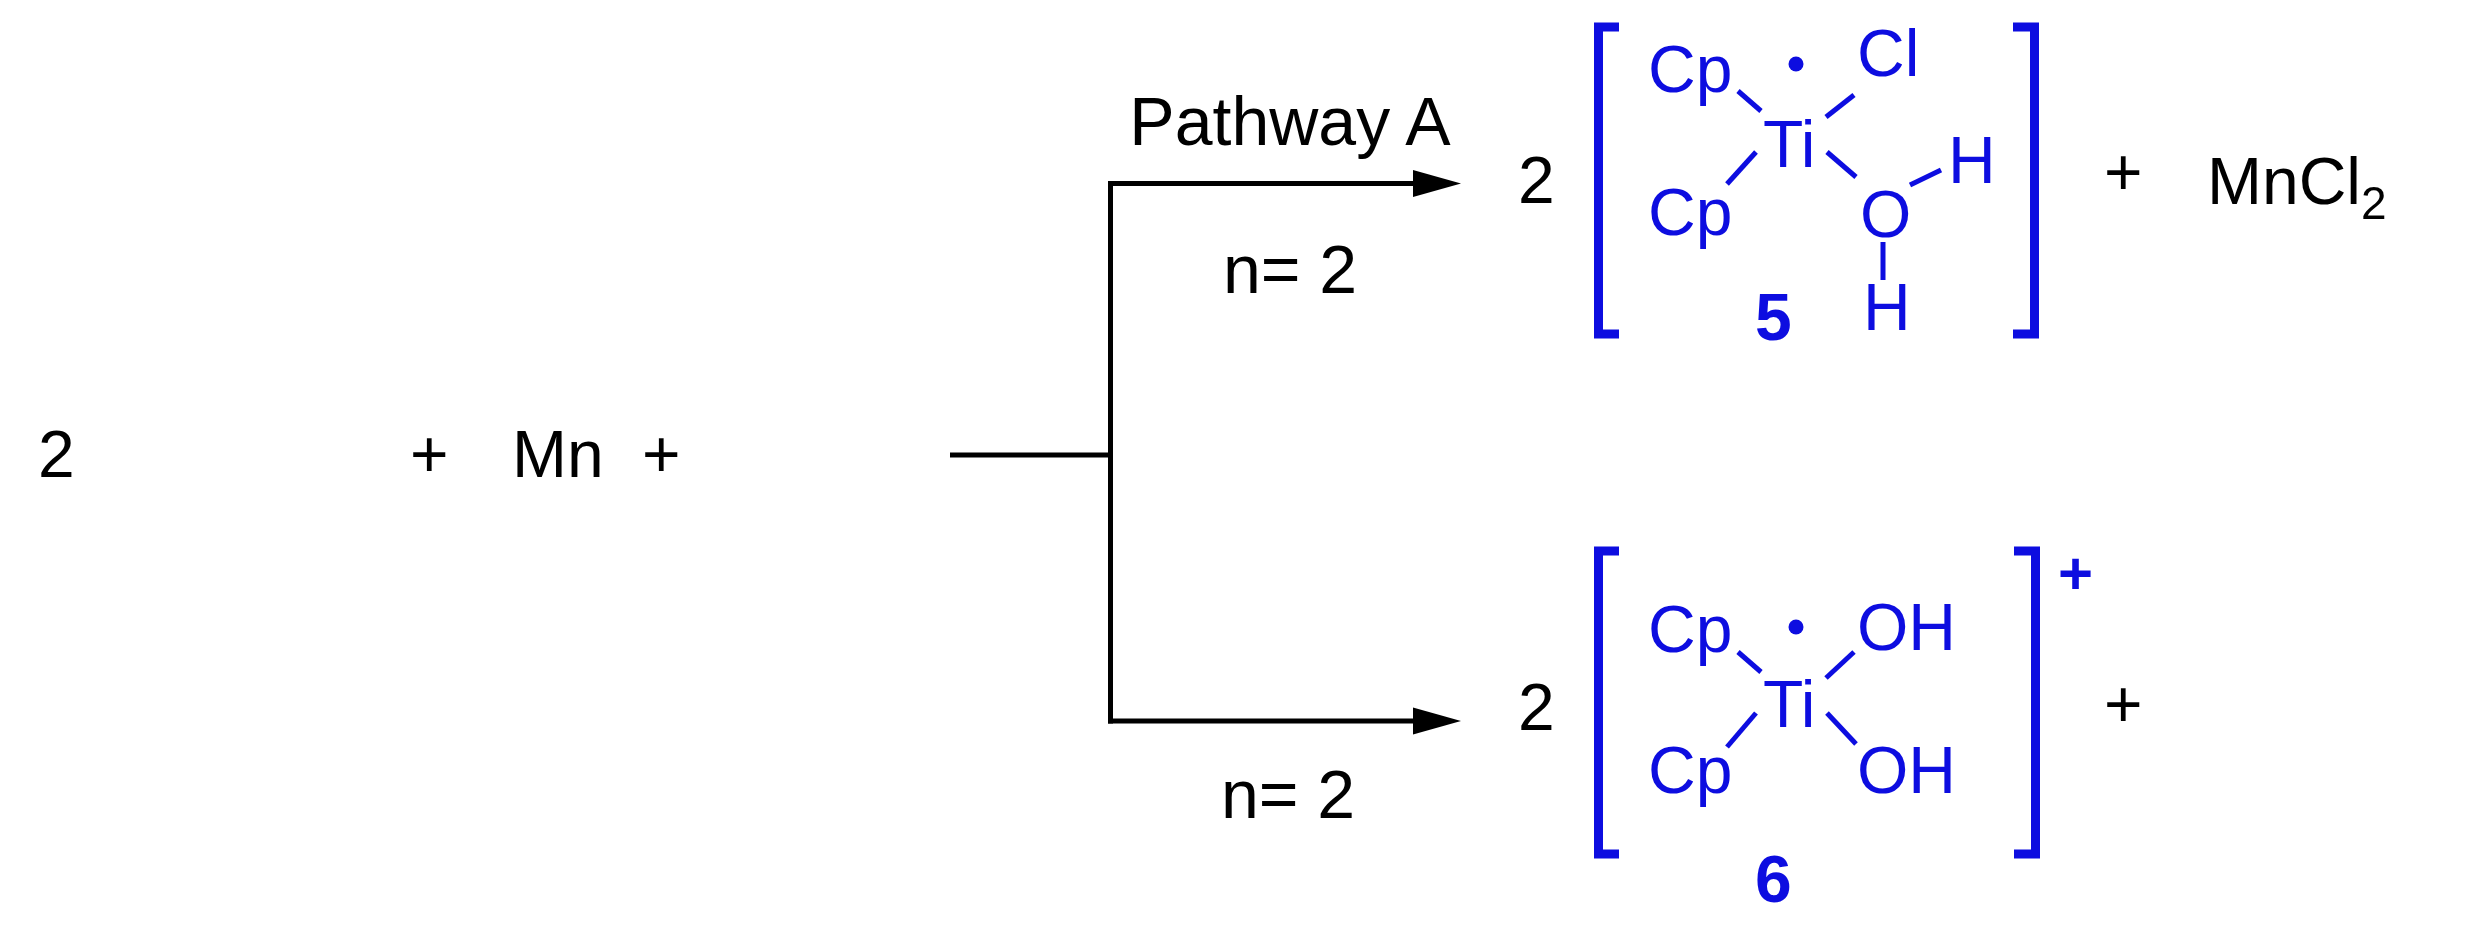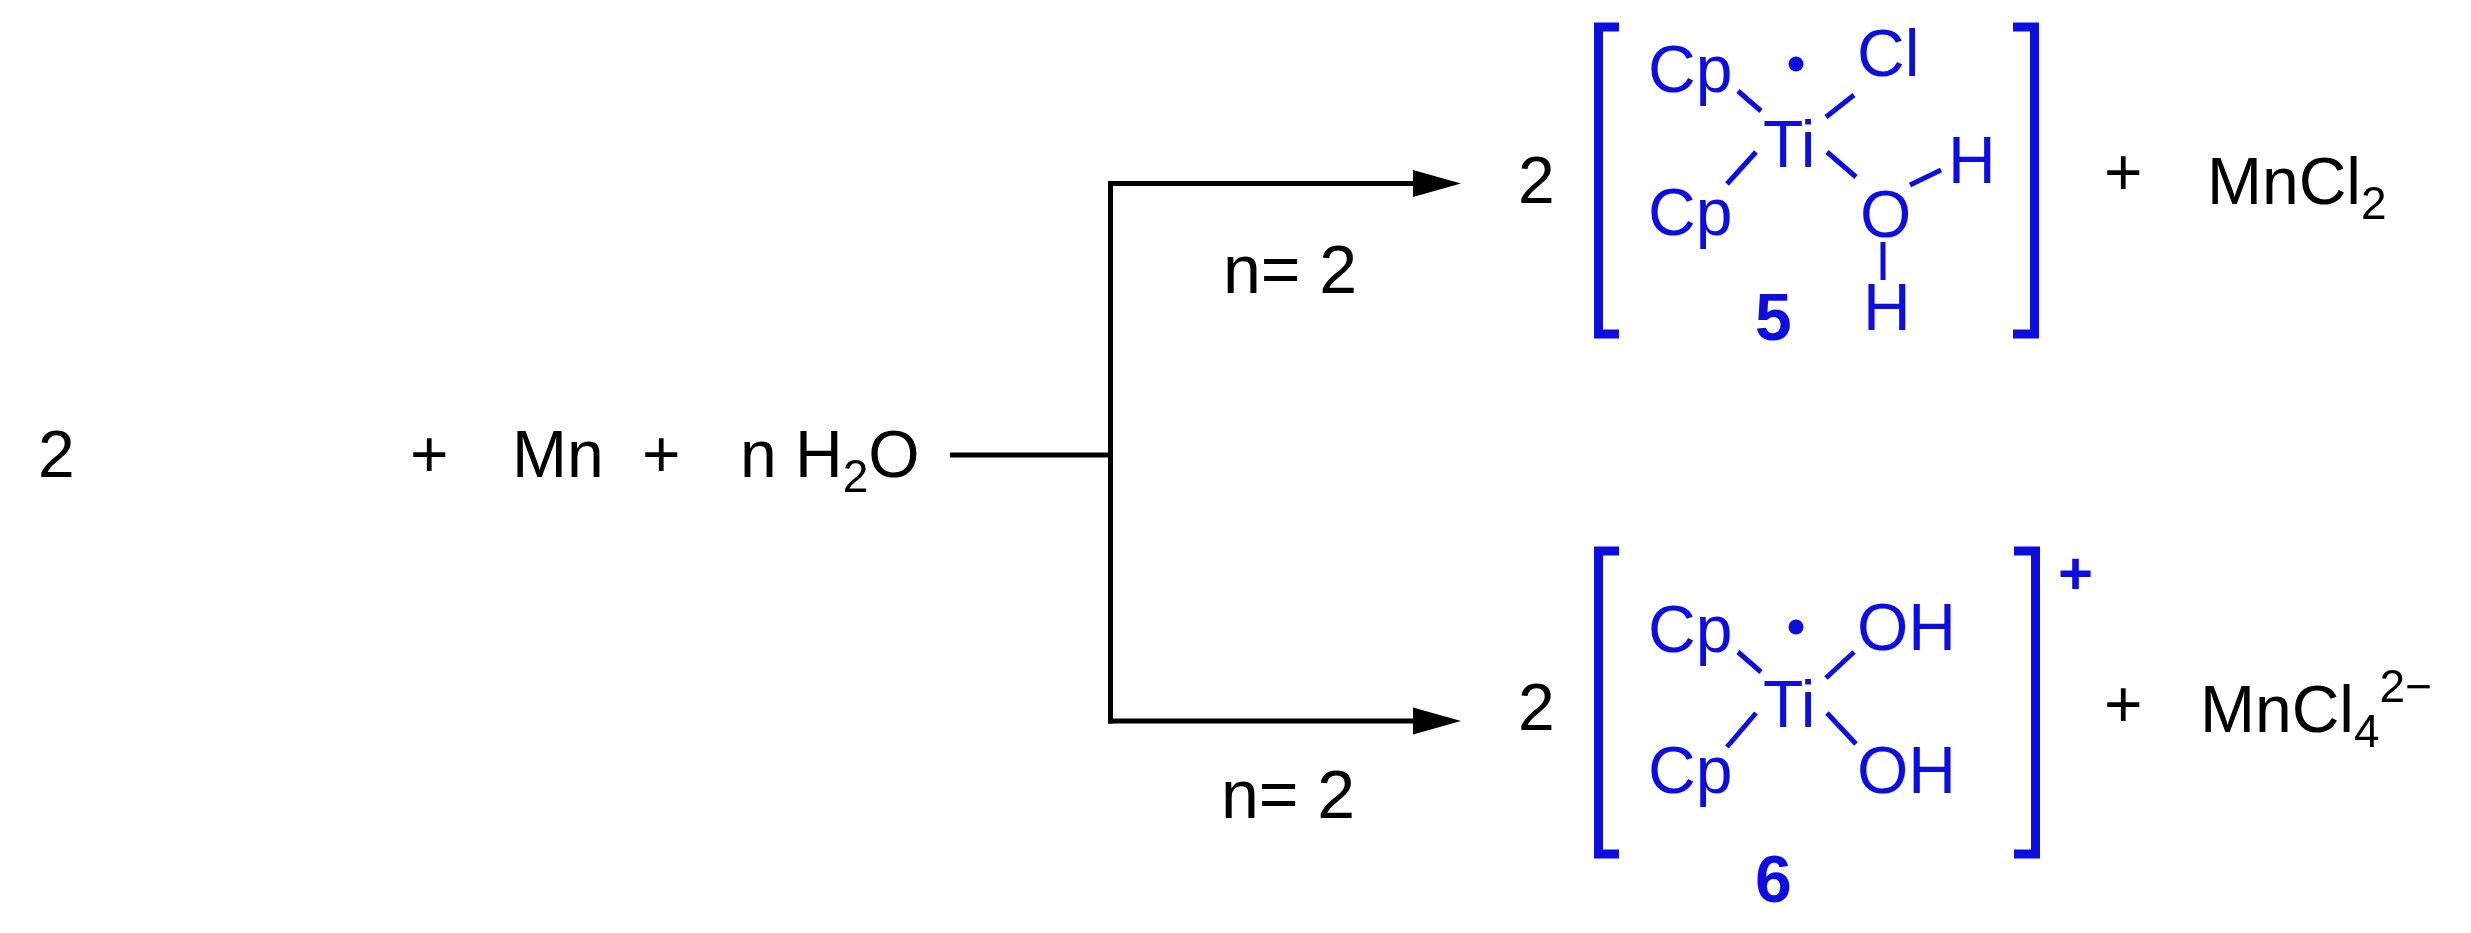--- a/index.html
+++ b/index.html
@@ -61,22 +61,22 @@
     <line class="stroke-blue" x1="1826" y1="678" x2="1854" y2="652" stroke-width="5"></line>
     <line class="stroke-blue" x1="1756" y1="713" x2="1727" y2="747" stroke-width="5"></line>
     <line class="stroke-blue" x1="1827" y1="713" x2="1856" y2="744" stroke-width="5"></line>
     <circle class="fill-blue" cx="1796" cy="627" r="7.5"></circle>
   </svg>
 
   <span class="t" style="left:38px;top:421px">2</span>
   <span class="t" style="left:410px;top:421px">+</span>
   <span class="t" style="left:512px;top:421px">Mn</span>
   <span class="t" style="left:642px;top:421px">+</span>
-  <span class="t" style="left:740px;top:421px"><span>n </span><span>H</span><span class="sub">2</span><span>O</span></span>
 
+  <span class="t f68 center" style="left:1290px;top:87px">Pathway A</span>
   <span class="t f68 center" style="left:1290px;top:235px">n= 2</span>
   <span class="t f68 center" style="left:1288px;top:760px">n= 2</span>
 
   <span class="t" style="left:1518px;top:147px">2</span>
   <span class="t blue" style="left:1648px;top:36px">Cp</span>
   <span class="t blue" style="left:1857px;top:20px">Cl</span>
   <span class="t blue" style="left:1763px;top:111px">Ti</span>
   <span class="t blue" style="left:1648px;top:179px">Cp</span>
   <span class="t blue" style="left:1860px;top:181px">O</span>
   <span class="t blue" style="left:1948px;top:127px">H</span>
@@ -87,15 +87,14 @@
 
   <span class="t" style="left:1518px;top:674px">2</span>
   <span class="t blue" style="left:1648px;top:596px">Cp</span>
   <span class="t blue" style="left:1857px;top:594px">OH</span>
   <span class="t blue" style="left:1763px;top:671px">Ti</span>
   <span class="t blue" style="left:1648px;top:737px">Cp</span>
   <span class="t blue" style="left:1857px;top:737px">OH</span>
   <span class="t blue bold f60" style="left:2058px;top:544px">+</span>
   <span class="t blue bold" style="left:1755px;top:846px">6</span>
   <span class="t" style="left:2104px;top:671px">+</span>
-  <span class="t" style="left:2200px;top:676px"><span>MnCl</span><span class="sub">4</span><span class="sup">2−</span></span>
 
 </div>
 
 </body></html>

